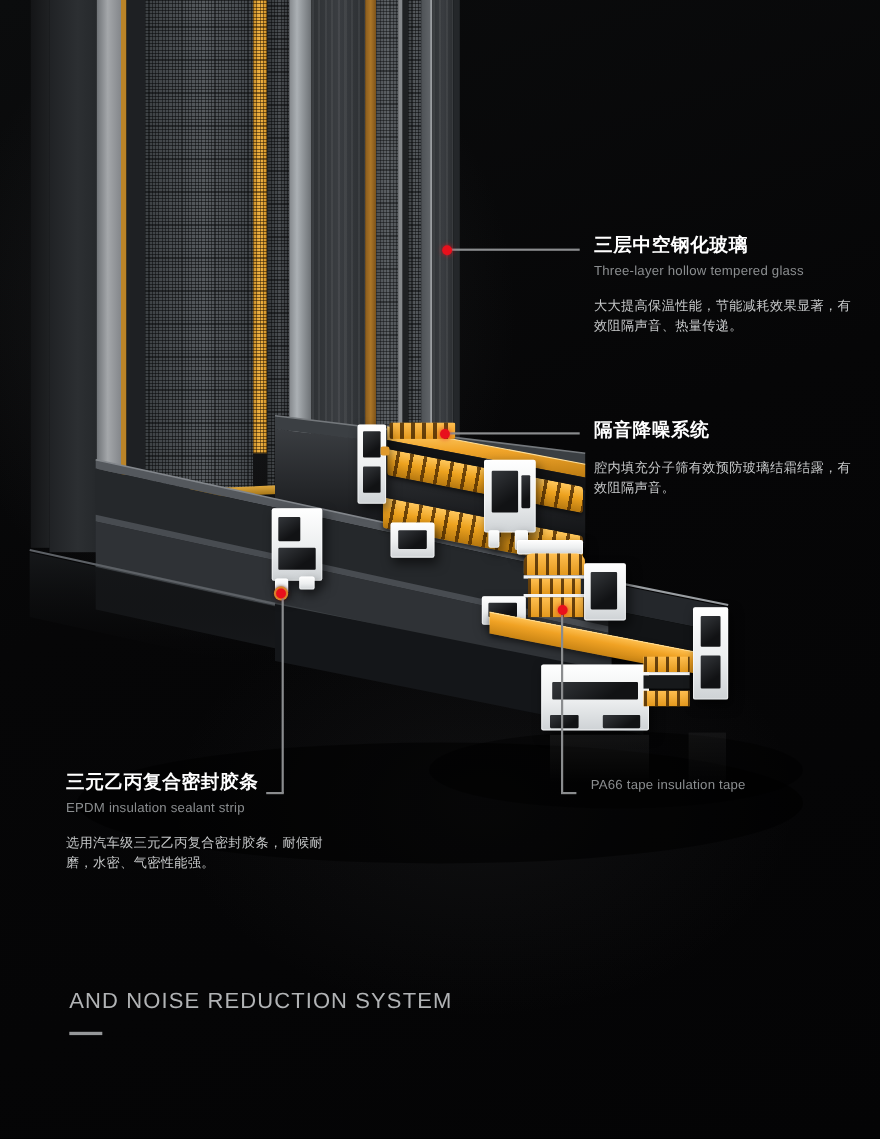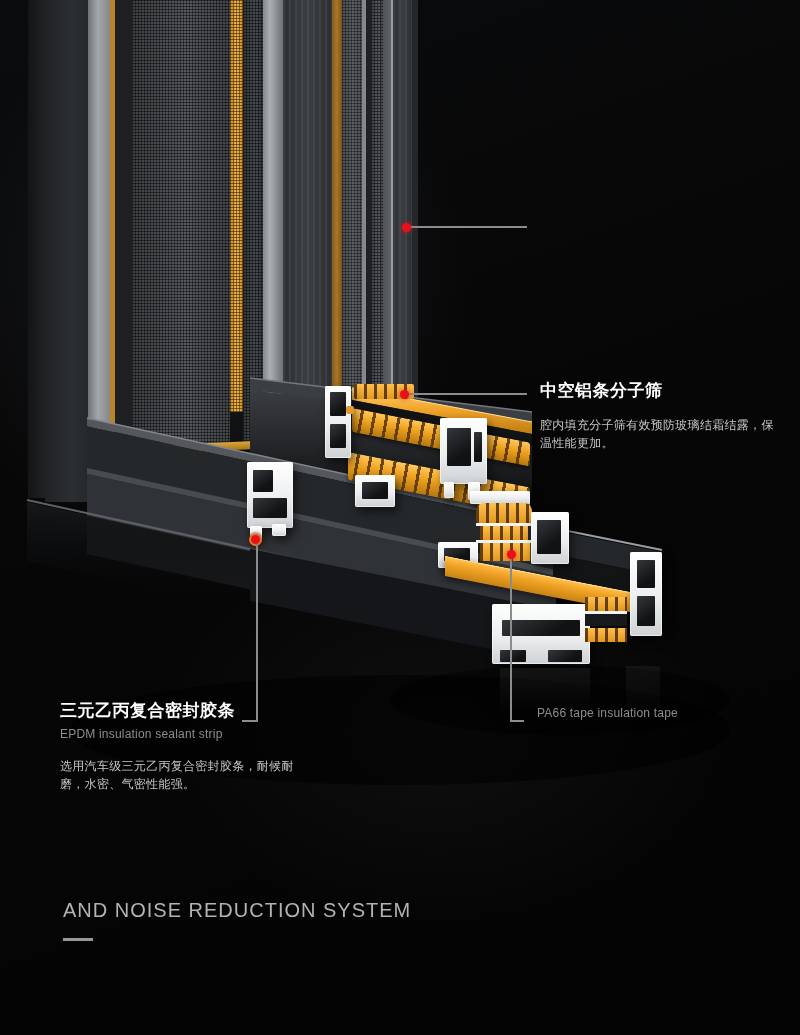--- a/index.html
+++ b/index.html
@@ -197,24 +197,29 @@
   <div class="lead" style="left:408px;top:393px;width:119px;height:2px;"></div>
 
   <div class="dot" style="left:251px;top:535px;"></div>
   <div class="lead" style="left:256px;top:544px;width:2px;height:177px;"></div>
   <div class="lead" style="left:242px;top:720px;width:16px;height:2px;"></div>
 
   <div class="dot" style="left:507px;top:550px;"></div>
   <div class="lead" style="left:510px;top:559px;width:2px;height:162px;"></div>
   <div class="lead" style="left:510px;top:720px;width:14px;height:2px;"></div>
 
+  <div class="callout" style="left:540px;top:212px;width:250px;">
+    <h3>三层中空钢化玻璃</h3>
+    <div class="sub">Three-layer hollow tempered glass</div>
+    <div class="desc" style="width:242px;">大大提高保温性能，节能减耗效果显著，有效阻隔声音、热量传递。</div>
+  </div>
 
   <div class="callout" style="left:540px;top:380px;width:250px;">
-    <h3>中空铝条分子筛</h3>
-    <div class="desc" style="width:242px;">腔内填充分子筛有效预防玻璃结霜结露，保温性能更加。</div>
+    <h3>隔音降噪系统</h3>
+    <div class="desc" style="width:242px;">腔内填充分子筛有效预防玻璃结霜结露，有效阻隔声音。</div>
   </div>
 
   <div class="callout" style="left:60px;top:700px;width:260px;">
     <h3>三元乙丙复合密封胶条</h3>
     <div class="sub">EPDM insulation sealant strip</div>
     <div class="desc" style="width:252px;">选用汽车级三元乙丙复合密封胶条，耐候耐磨，水密、气密性能强。</div>
   </div>
 
   <div class="callout" style="left:537px;top:700px;width:250px;">
     <div class="sub">PA66 tape insulation tape</div>

